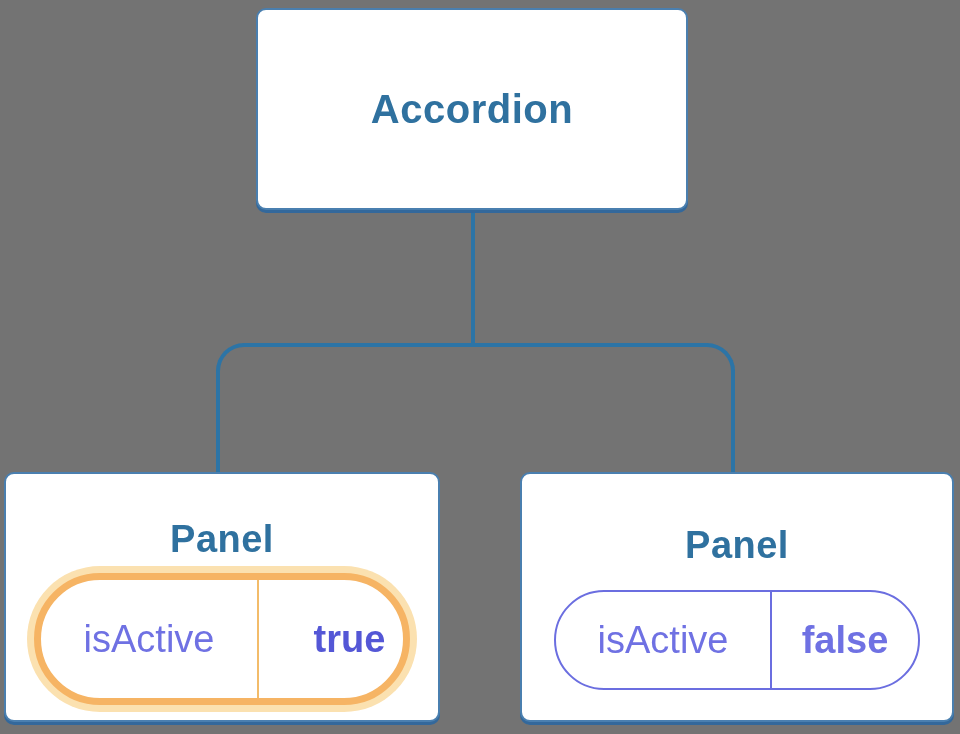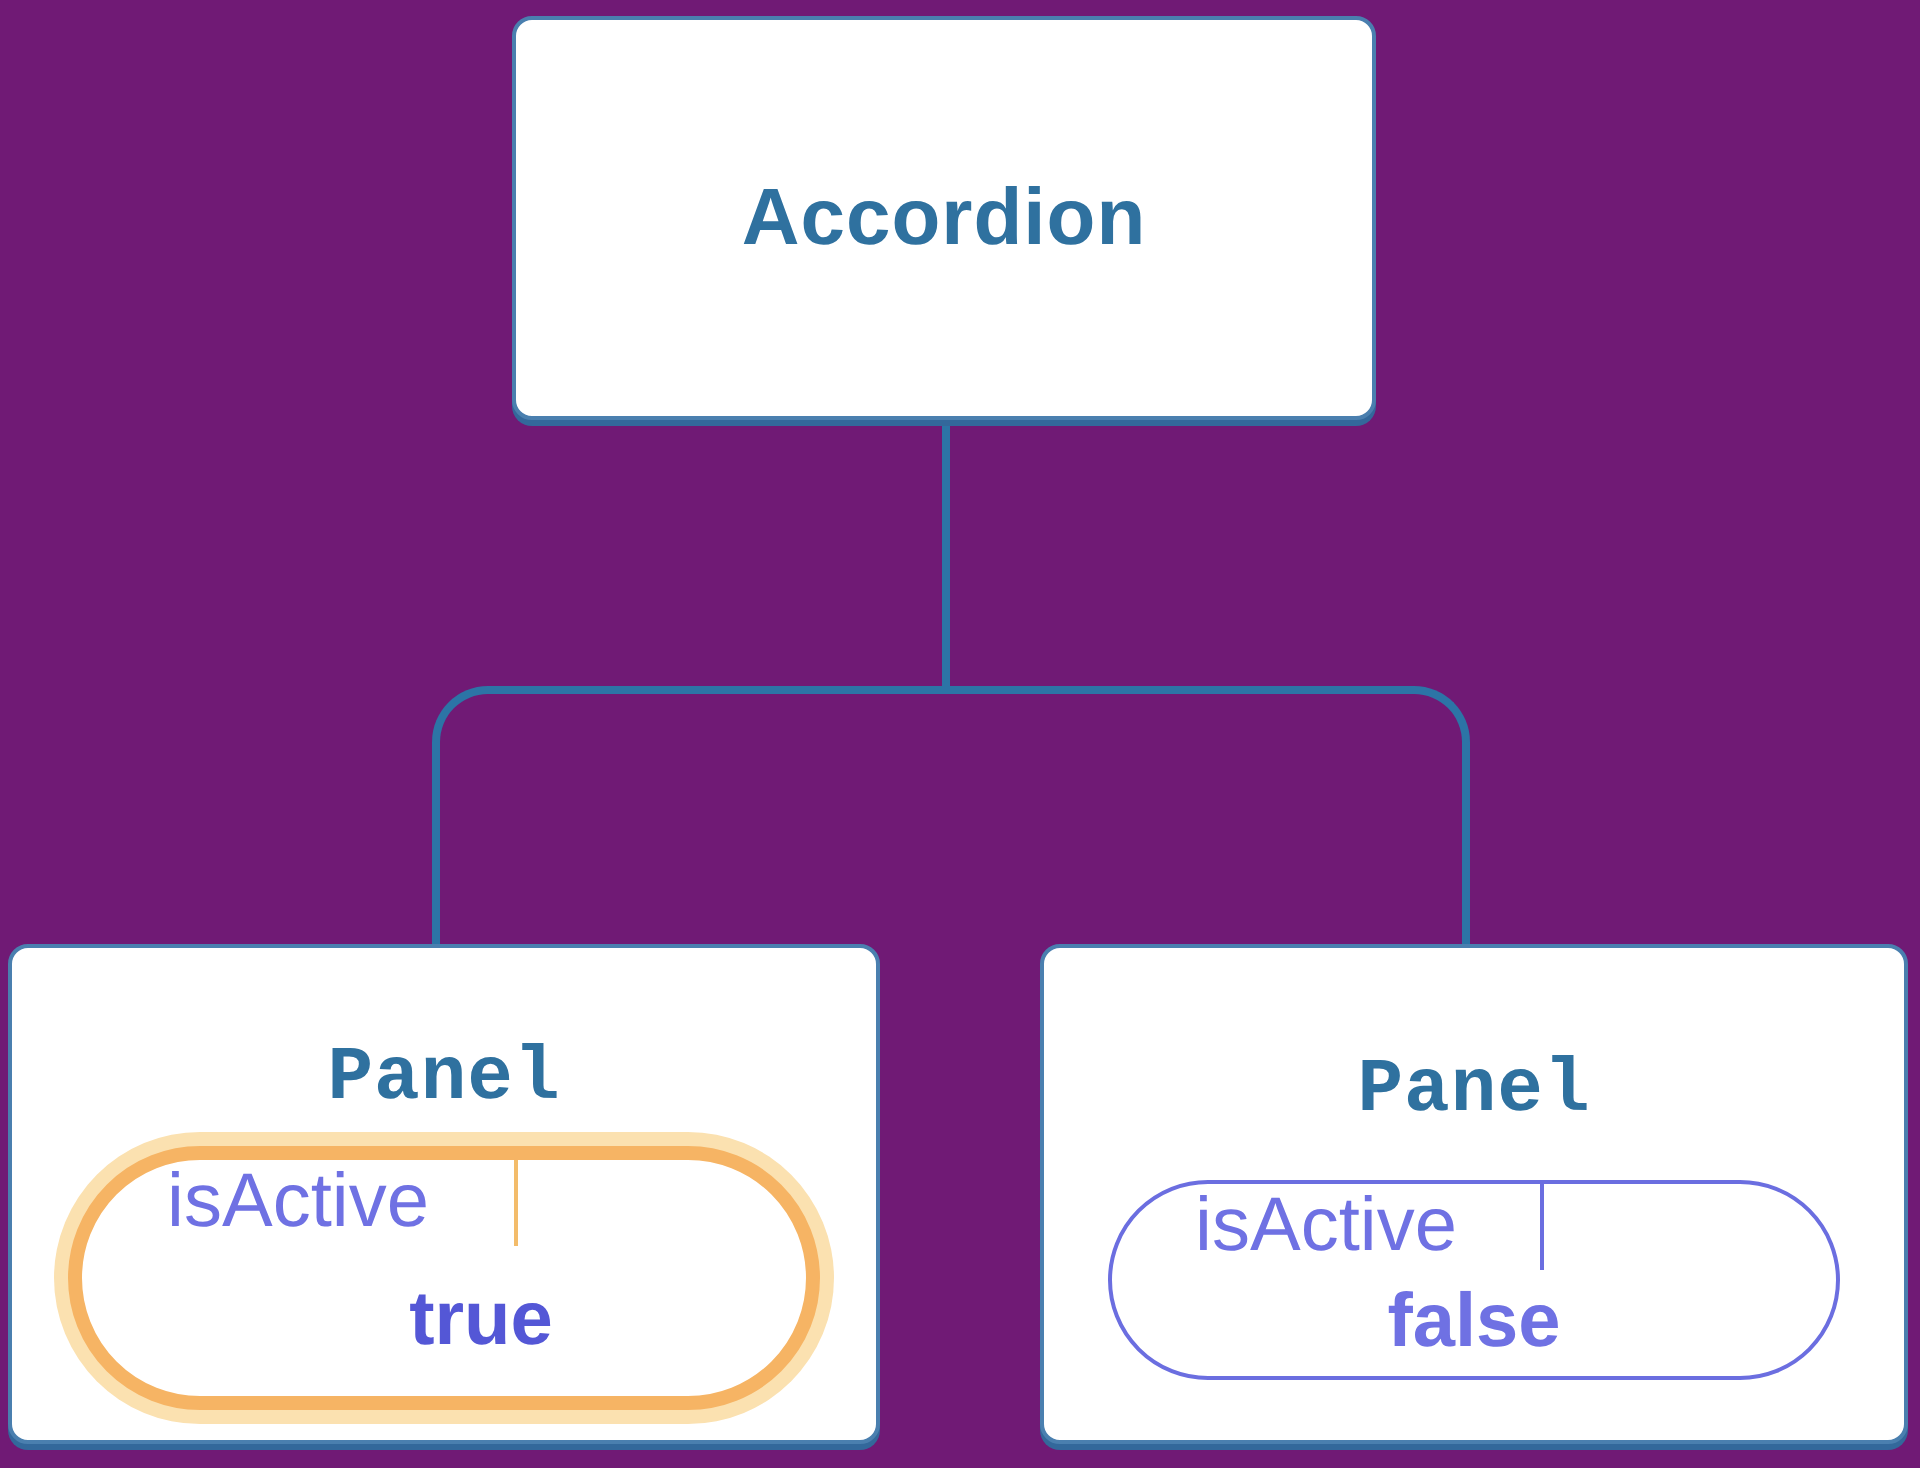--- a/index.html
+++ b/index.html
@@ -6,21 +6,21 @@
   html, body { width: 960px; height: 734px; }
   body {
     font-family: "Liberation Sans", sans-serif;
     background: #4C6977;
     overflow: hidden;
   }
   .canvas {
     position: relative;
     width: 960px;
     height: 734px;
-    background: #701a75;
+    background: #737373;
   }
 
   
   .stem {
     position: absolute;
     left: 471px; top: 210px;
     width: 4px; height: 137px;
     background: #2C74A6;
   }
   .branch {
@@ -56,32 +56,30 @@
     letter-spacing: 0.5px;
   }
   .panel-title {
     position: absolute;
     left: 0; right: 0;
     text-align: center;
     color: #2F719F;
     font-size: 38px;
     font-weight: 600;
     letter-spacing: 0.5px;
-    font-family: Liberation Mono, monospace;
   }
   .panel-left  .panel-title { top: 44px; }
   .panel-right .panel-title { top: 50px; }
 
   
   .pill {
     position: absolute;
     display: flex;
     align-items: stretch;
     background: #ffffff;
-    flex-direction: column;
   }
   .pill .cell {
     display: flex;
     align-items: center;
     justify-content: center;
     font-size: 38px;
     color: #6F71E3;
   }
   .pill .cell.value { font-weight: 700; }
 

